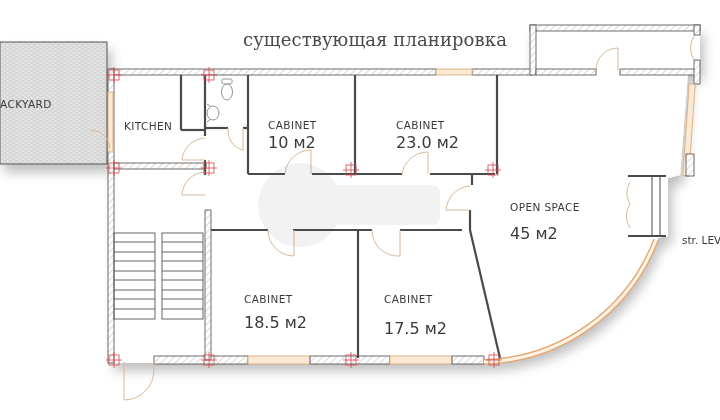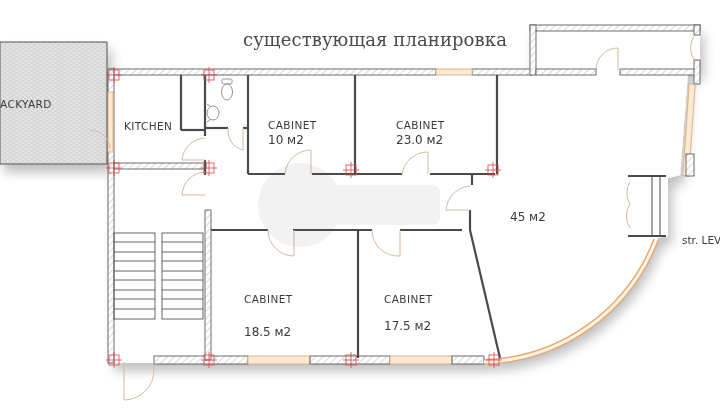--- a/index.html
+++ b/index.html
@@ -1,21 +1,21 @@
 <!DOCTYPE html>
 <html><head>
   <meta charset="utf-8">
   <style>
     html, body { margin: 0; padding: 0; background: #ffffff; }
     body { width: 720px; height: 420px; position: relative; overflow: hidden; font-family: "Liberation Sans", sans-serif; }
     #plan { position: absolute; left: 0; top: 0; width: 720px; height: 420px; }
     .title { position: absolute; left: 196px; top: 29px; font-family: "DejaVu Serif", "Liberation Serif", serif; font-size: 18px; color: #4a4a4a; letter-spacing: 0.1px; white-space: nowrap; margin-left: 47px; }
     .label { position: absolute; font-family: "DejaVu Sans", sans-serif; color: #3a3a3a; text-align: left; white-space: nowrap; line-height: 1.35; }
     .label .room { font-size: 10.5px; letter-spacing: 0.4px; }
-    .label .area { font-size: 12px; }
+    .label .area { font-size: 16px; }
     .side-label { position: absolute; font-family: "DejaVu Sans", sans-serif; font-size: 10.5px; color: #3a3a3a; white-space: nowrap; }
   </style>
 </head>
 <body>
 
 <svg id="plan" viewBox="0 0 720 420" xmlns="http://www.w3.org/2000/svg">
   <defs>
     <pattern id="hatch" patternUnits="userSpaceOnUse" width="5" height="5" patternTransform="rotate(45)">
       <rect width="5" height="5" fill="#ffffff"></rect>
       <line x1="0" y1="0" x2="0" y2="5" stroke="#c9bcbc" stroke-width="1.2"></line>
@@ -235,26 +235,27 @@
   <div class="room">CABINET</div>
   <div class="area">10 м2</div>
 </div>
 
 <div class="label" style="left:396px; top:118px; width:70px;">
   <div class="room">CABINET</div>
   <div class="area">23.0 м2</div>
 </div>
 
 <div class="label" style="left:510px; top:200px; width:100px;">
+  <div class="room">OPEN SPACE</div>
   <div class="area" style="margin-top:9px;">45 м2</div>
 </div>
 
 <div class="label" style="left:244px; top:292px; width:70px;">
   <div class="room">CABINET</div>
-  <div class="area" style="margin-top:18px;">18.5 м2</div>
+  <div class="area" style="margin-top:6px;">18.5 м2</div>
 </div>
 
 <div class="label" style="left:384px; top:292px; width:70px;">
   <div class="room">CABINET</div>
   <div class="area" style="margin-top:12px;">17.5  м2</div>
 </div>
 
 <div class="side-label" style="left:682px; top:198px;margin-top:36px;">str. LEV</div>
 
 </body></html>

